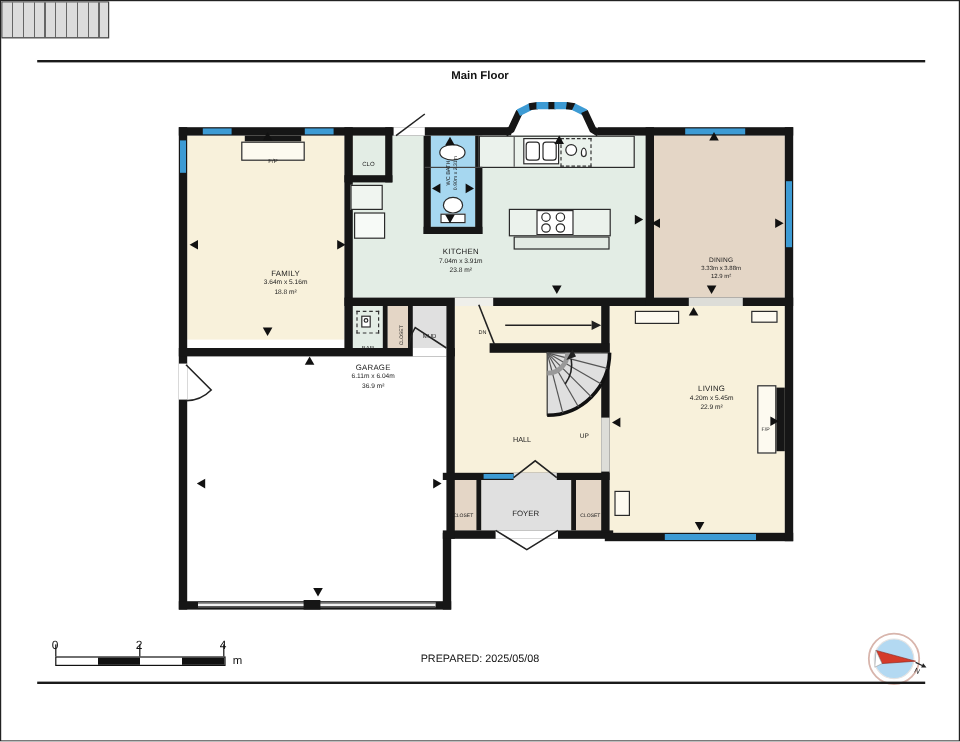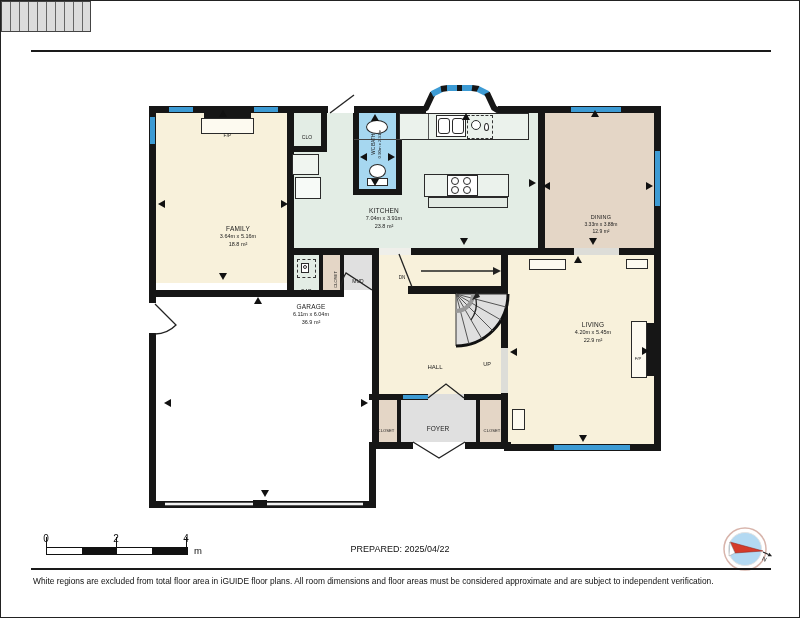--- a/index.html
+++ b/index.html
@@ -39,20 +39,21 @@
   .prepared{position:absolute;left:0;right:0;top:543px;text-align:center;font-size:9px;color:#111;}
   .fline{top:567px;}
   .disclaimer{position:absolute;left:32px;top:575px;font-size:8.4px;color:#111;}
 </style>
 </head>
 <body>
 
 <div class="page">
 
   <div class="abs hline" style="top:49px;"></div>
+  <div class="abs subtitle">Main Floor</div>
 
   <div class="room cream" style="left:155px;top:112px;width:131px;height:170px;"></div>
   <div class="room tan" style="left:292px;top:112px;width:28px;height:33px;"></div>
   <div class="room green" style="left:293px;top:112px;width:244px;height:135px;"></div>
   <div class="room tan" style="left:544px;top:112px;width:109px;height:135px;"></div>
   <div class="room blue" style="left:358px;top:112px;width:37px;height:76px;"></div>
   <div class="room cream" style="left:507px;top:254px;width:146px;height:189px;"></div>
   <div class="room cream" style="left:378px;top:254px;width:122px;height:187px;"></div>
   <div class="room gray" style="left:343px;top:254px;width:28px;height:35px;"></div>
   <div class="room tan" style="left:322px;top:254px;width:17px;height:35px;"></div>
@@ -249,36 +250,35 @@
   </div>
 
   <div class="scale-num" style="left:45px;">0</div>
   <div class="scale-num" style="left:115px;">2</div>
   <div class="scale-num" style="left:185px;">4</div>
   <div class="tick" style="left:45px;"></div>
   <div class="tick" style="left:115px;"></div>
   <div class="tick" style="left:185px;"></div>
   <div class="sbar"></div>
   <div class="sunit">m</div>
-  <div class="prepared">PREPARED: 2025/04/22</div>
+  <div class="prepared">PREPARED: 2025/05/08</div>
 
   <svg class="abs" style="left:716px;top:524px;" width="64" height="52">
     <circle cx="28" cy="24" r="21" fill="#fff" stroke="#D8B5AC" stroke-width="1.5"></circle>
     <circle cx="28" cy="24" r="16.5" fill="#B3D9F2" stroke="#E3E3E3" stroke-width="1"></circle>
     <polygon points="13,17 46,26 18,28" fill="#D43B2A" stroke="#8a1f14" stroke-width="0.5"></polygon>
     <polygon points="13,17 18,28 12,31" fill="#fff" stroke="#999" stroke-width="0.5"></polygon>
     <g transform="translate(46,27) rotate(25)">
       <line x1="0" y1="0" x2="6" y2="0" stroke="#222" stroke-width="1"></line>
       <polygon points="6,-2 10,0 6,2" fill="#222"></polygon>
       <text x="2" y="8" font-size="6" font-family="Liberation Sans, sans-serif" fill="#222">N</text>
     </g>
   </svg>
 
   <div class="abs hline fline"></div>
-  <div class="disclaimer">White regions are excluded from total floor area in iGUIDE floor plans. All room dimensions and floor areas must be considered approximate and are subject to independent verification.</div>
 <div class="ar ar-u" style="left: 218px; top: 109px;"></div>
     <div class="ar ar-u" style="left: 461px; top: 112px;"></div>
     <div class="ar ar-u" style="left: 370px; top: 113px;"></div>
     <div class="ar ar-u" style="left: 590px; top: 109px;"></div>
     <div class="ar ar-u" style="left: 573px; top: 255px;"></div>
     <div class="ar ar-u" style="left: 253px; top: 296px;"></div>
     <div class="ar ar-d" style="left: 218px; top: 272px;"></div>
     <div class="ar ar-d" style="left: 459px; top: 237px;"></div>
     <div class="ar ar-d" style="left: 370px; top: 178px;"></div>
     <div class="ar ar-d" style="left: 588px; top: 237px;"></div>

